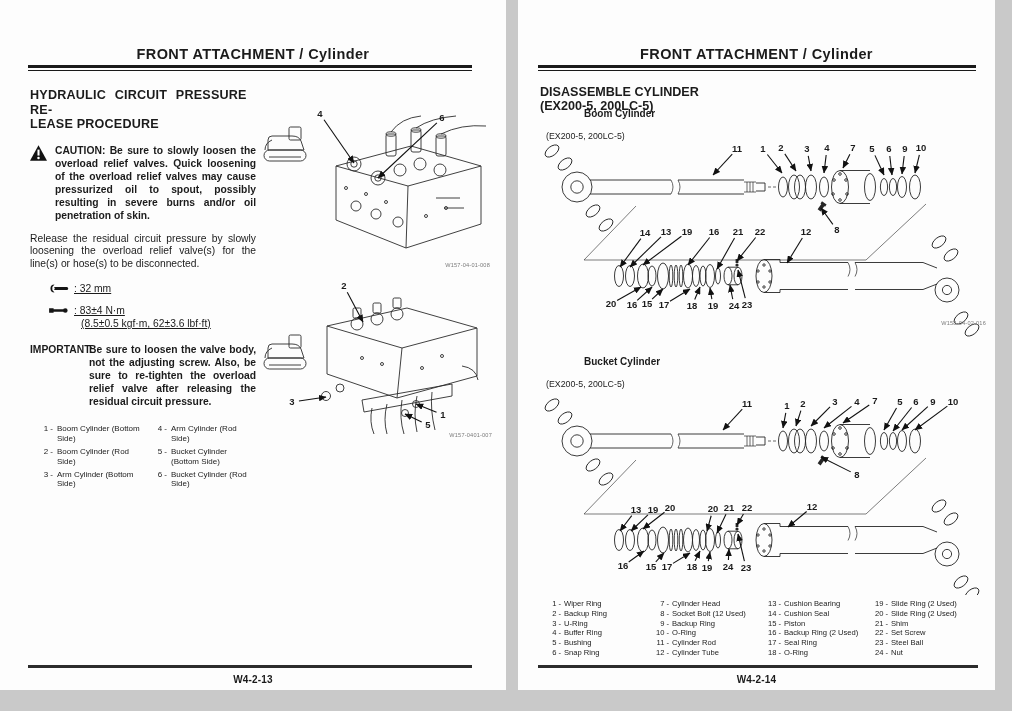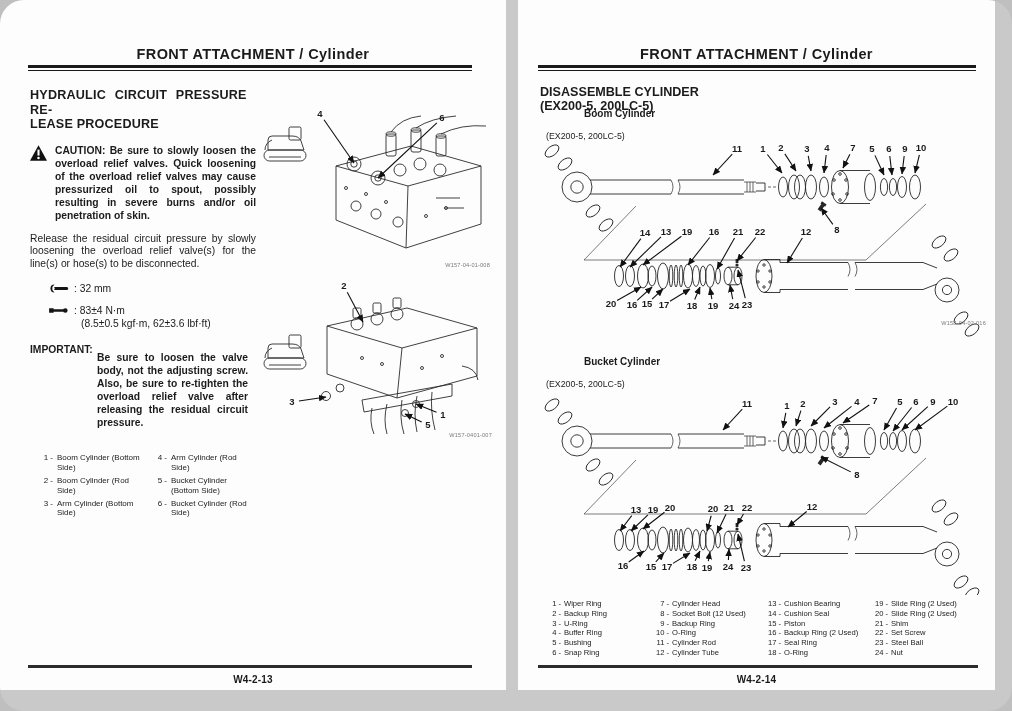--- a/index.html
+++ b/index.html
@@ -1,17 +1,17 @@
 <!DOCTYPE html>
 <html><head>
 <meta charset="utf-8">
 <style>
   html,body{margin:0;padding:0;background:#bfbfbf;}
   .stage{position:relative;width:1012px;height:711px;background:#c9c9c9;overflow:hidden;
-         font-family:"Liberation Sans","DejaVu Sans",sans-serif;color:#1b1b1b;border-radius:24px;}
+         font-family:"Liberation Sans","DejaVu Sans",sans-serif;color:#1b1b1b;}
   .page{position:absolute;top:0;height:690px;background:#fdfdfd;}
   .page-left{left:0;width:506px;}
   .page-right{left:518px;width:477px;}
 
   .page-header{position:absolute;top:46px;left:0;right:0;text-align:center;
                font-weight:bold;font-size:14.5px;letter-spacing:.4px;}
   .header-rule{position:absolute;top:65px;height:2px;
                border-top:3px solid #1a1a1a;border-bottom:1px solid #1a1a1a;}
   .page-left .header-rule{left:28px;width:444px;}
   .page-right .header-rule{left:20px;width:438px;}
@@ -19,28 +19,28 @@
   .textcol{position:absolute;left:30px;top:76px;width:226px;}
   .section-title{margin:12px 0 12px;font-size:12.6px;line-height:14.5px;letter-spacing:.2px;font-weight:bold;}
   .section-title .js1{word-spacing:5px;}
 
   .caution{position:relative;margin:2px 0 11px;padding-left:25px;}
   .caution p{margin:0;font-weight:bold;font-size:10.3px;line-height:13px;text-align:justify;}
   .warn-icon{position:absolute;left:0;top:1px;}
 
   .release{margin:0 0 12px;font-size:10.3px;line-height:12.8px;text-align:justify;}
 
-  .spec{display:flex;align-items:flex-start;margin:0 0 9px 18px;font-size:10.3px;line-height:12.5px;}
+  .spec{display:flex;align-items:flex-start;margin:0 0 9px 18px;font-size:10.3px;line-height:12.5px;text-decoration:underline;}
   .spec-icon{flex:none;width:26px;margin-top:1px;}
   .spec-text{white-space:pre-line;}
   .spec-line2{padding-left:7px;}
 
   .important{display:flex;margin:13px 0 0;font-weight:bold;font-size:10.3px;line-height:13px;}
   .imp-label{flex:none;width:59px;}
-  .important p{margin:8px;flex:1;text-align:justify;}
+  .important p{margin:0;flex:1;text-align:justify;}
 
   .legend{display:grid;grid-template-columns:1fr 1fr;column-gap:10px;margin:16px 0 0 8px;
           font-size:8px;line-height:9.6px;}
   .legend-item{display:flex;margin-bottom:3.5px;}
   .legend-item .ln{flex:none;width:15px;text-align:right;margin-right:4px;}
   .legend-item .ll{flex:1;}
 
   .figure{position:absolute;}
   .fig1{left:256px;top:88px;width:246px;height:182px;}
   .fig2{left:256px;top:272px;width:246px;height:176px;}

